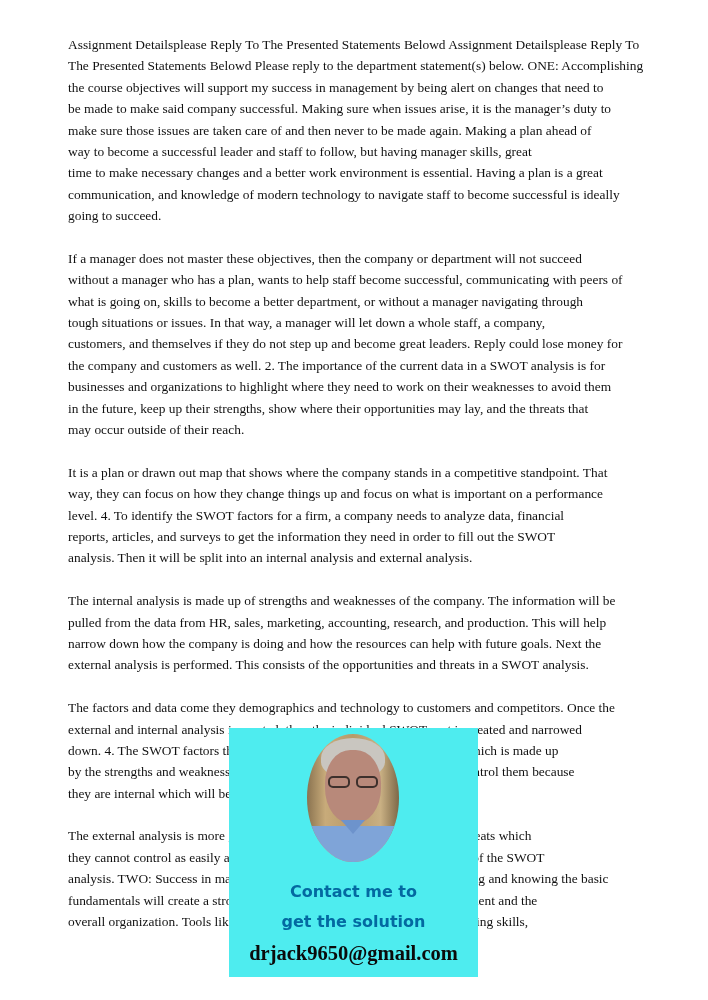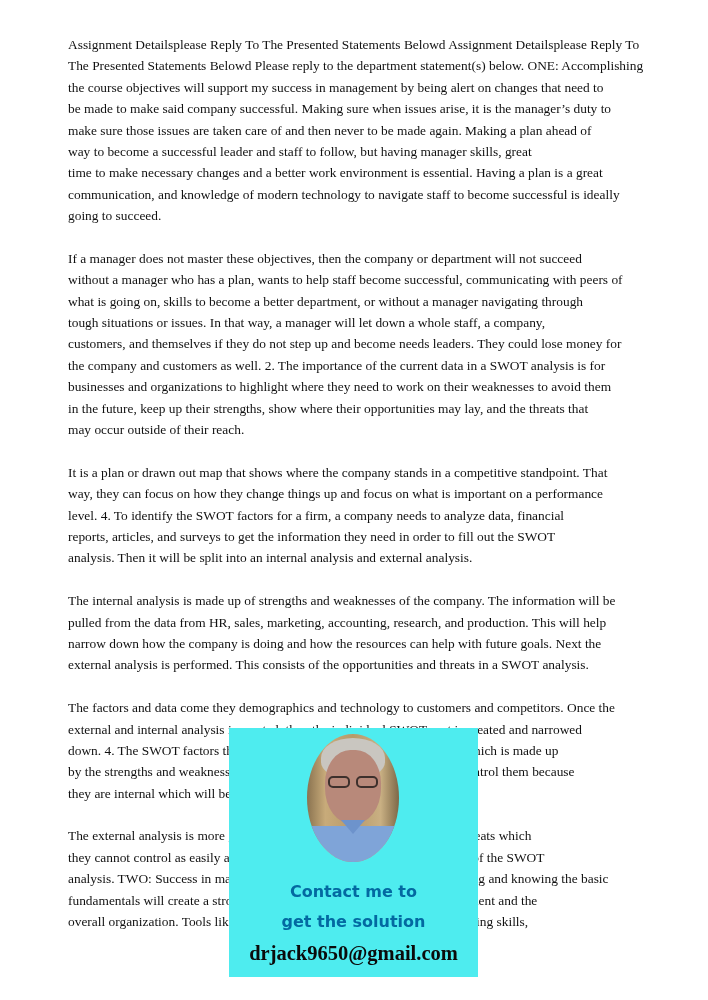--- a/index.html
+++ b/index.html
@@ -131,21 +131,21 @@
     <span class="line">way to become a successful leader and staff to follow, but having manager skills, great</span>
     <span class="line">time to make necessary changes and a better work environment is essential. Having a plan is a great</span>
     <span class="line">communication, and knowledge of modern technology to navigate staff to become successful is ideally</span>
     <span class="line">going to succeed.</span>
   </div>
   <div class="para">
     <span class="line">If a manager does not master these objectives, then the company or department will not succeed</span>
     <span class="line">without a manager who has a plan, wants to help staff become successful, communicating with peers of</span>
     <span class="line">what is going on, skills to become a better department, or without a manager navigating through</span>
     <span class="line">tough situations or issues. In that way, a manager will let down a whole staff, a company,</span>
-    <span class="line">customers, and themselves if they do not step up and become needs leaders. They could lose money for</span>
+    <span class="line">customers, and themselves if they do not step up and become great leaders. Reply could lose money for</span>
     <span class="line">the company and customers as well. 2. The importance of the current data in a SWOT analysis is for</span>
     <span class="line">businesses and organizations to highlight where they need to work on their weaknesses to avoid them</span>
     <span class="line">in the future, keep up their strengths, show where their opportunities may lay, and the threats that</span>
     <span class="line">may occur outside of their reach.</span>
   </div>
   <div class="para">
     <span class="line">It is a plan or drawn out map that shows where the company stands in a competitive standpoint. That</span>
     <span class="line">way, they can focus on how they change things up and focus on what is important on a performance</span>
     <span class="line">level. 4. To identify the SWOT factors for a firm, a company needs to analyze data, financial</span>
     <span class="line">reports, articles, and surveys to get the information they need in order to fill out the SWOT</span>

